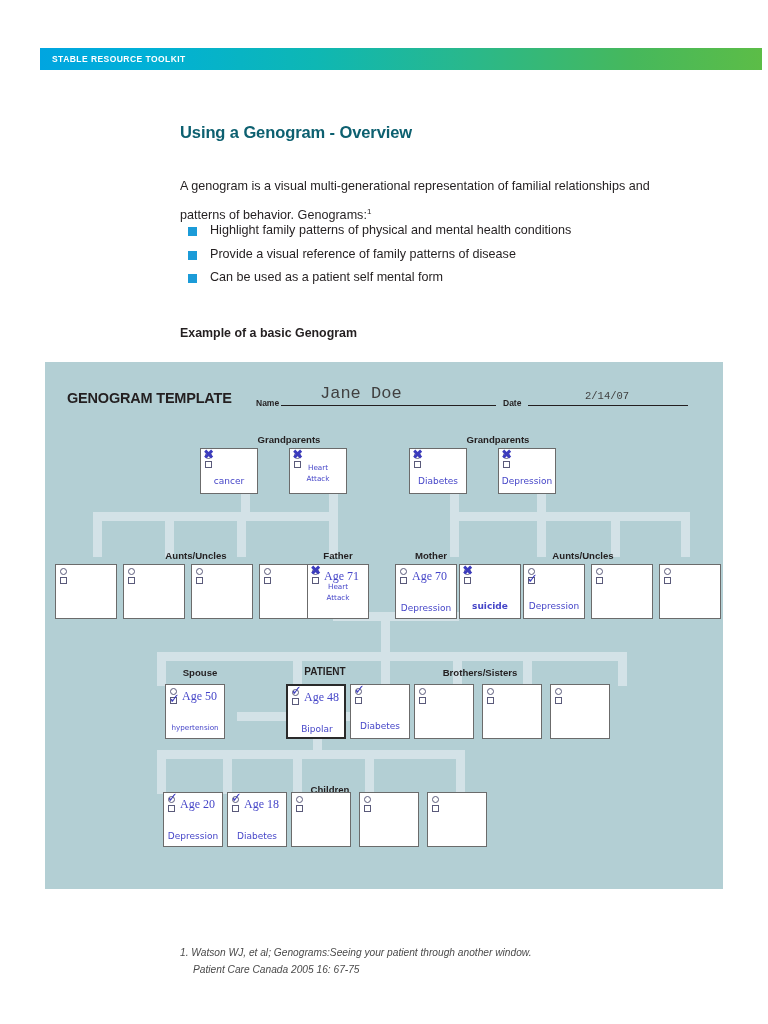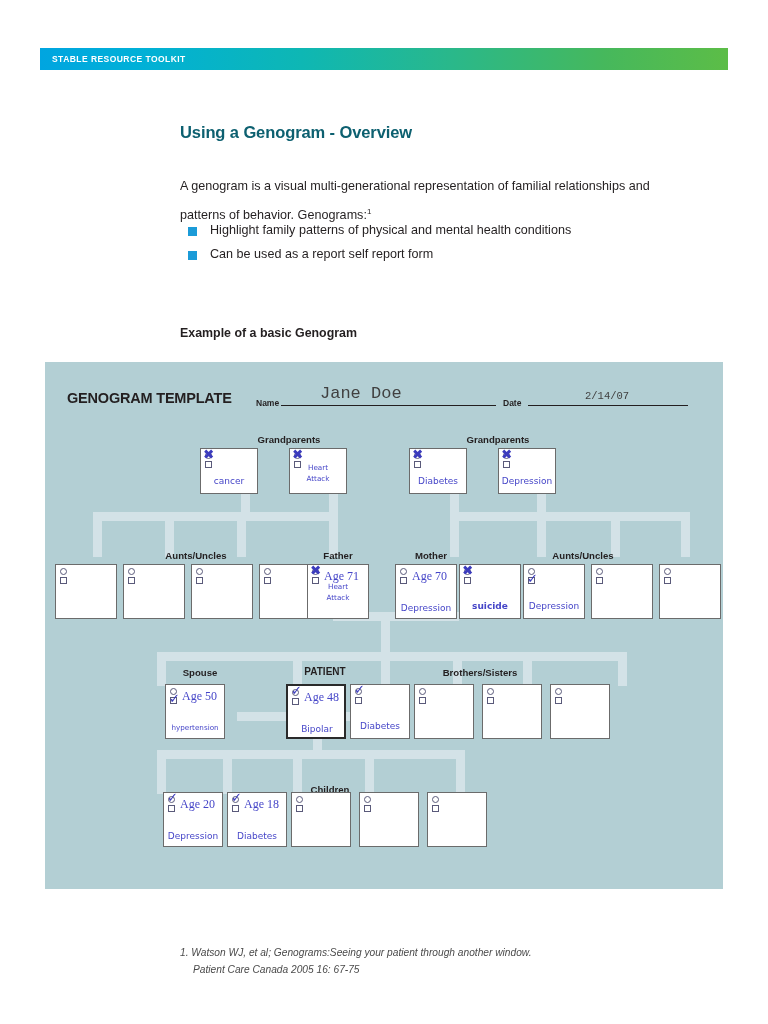--- a/index.html
+++ b/index.html
@@ -9,20 +9,21 @@
     font-family:"Liberation Sans", sans-serif;
     color:#231f20;
     overflow:hidden;
     position:relative;
   }
 
   
   #banner{
     position:absolute;left:40px;top:48px;width:688px;height:22px;
     background:linear-gradient(to right,#00a5e0 0%,#00b0d8 14%,#0eb7b4 38%,#2ab88a 60%,#46b85c 82%,#5cbd47 100%);
+    padding-left:34px;
   }
   #banner-text{
     position:absolute;left:12px;top:50%;transform:translateY(-50%);
     color:#ffffff;font-size:8.5px;font-weight:bold;letter-spacing:.45px;
     white-space:nowrap;
   }
 
   
   #page-title{
     position:absolute;left:180px;top:112px;
@@ -146,21 +147,22 @@
 </div>
 
 <h1 id="page-title">Using a Genogram - Overview</h1>
 
 <p id="intro">
   <span>A genogram is a visual multi-generational representation of familial relationships and patterns of behavior. Genograms:</span><sup>1</sup>
 </p>
 
 <ul id="bullets">
   <li>Highlight family patterns of physical and mental health conditions</li>
-  <li>Can be used as a report self report form</li>
+  <li>Provide a visual reference of family patterns of disease</li>
+  <li>Can be used as a patient self mental form</li>
 </ul>
 
 <div id="example-label">Example of a basic Genogram</div>
 
 <div id="panel">
 
   <div class="connector" style="left:196px;top:104px;width:9px;height:55px;"></div>
   <div class="connector" style="left:284px;top:104px;width:9px;height:55px;"></div>
   <div class="connector" style="left:48px;top:150px;width:245px;height:9px;"></div>
   <div class="connector" style="left:405px;top:104px;width:9px;height:55px;"></div>

